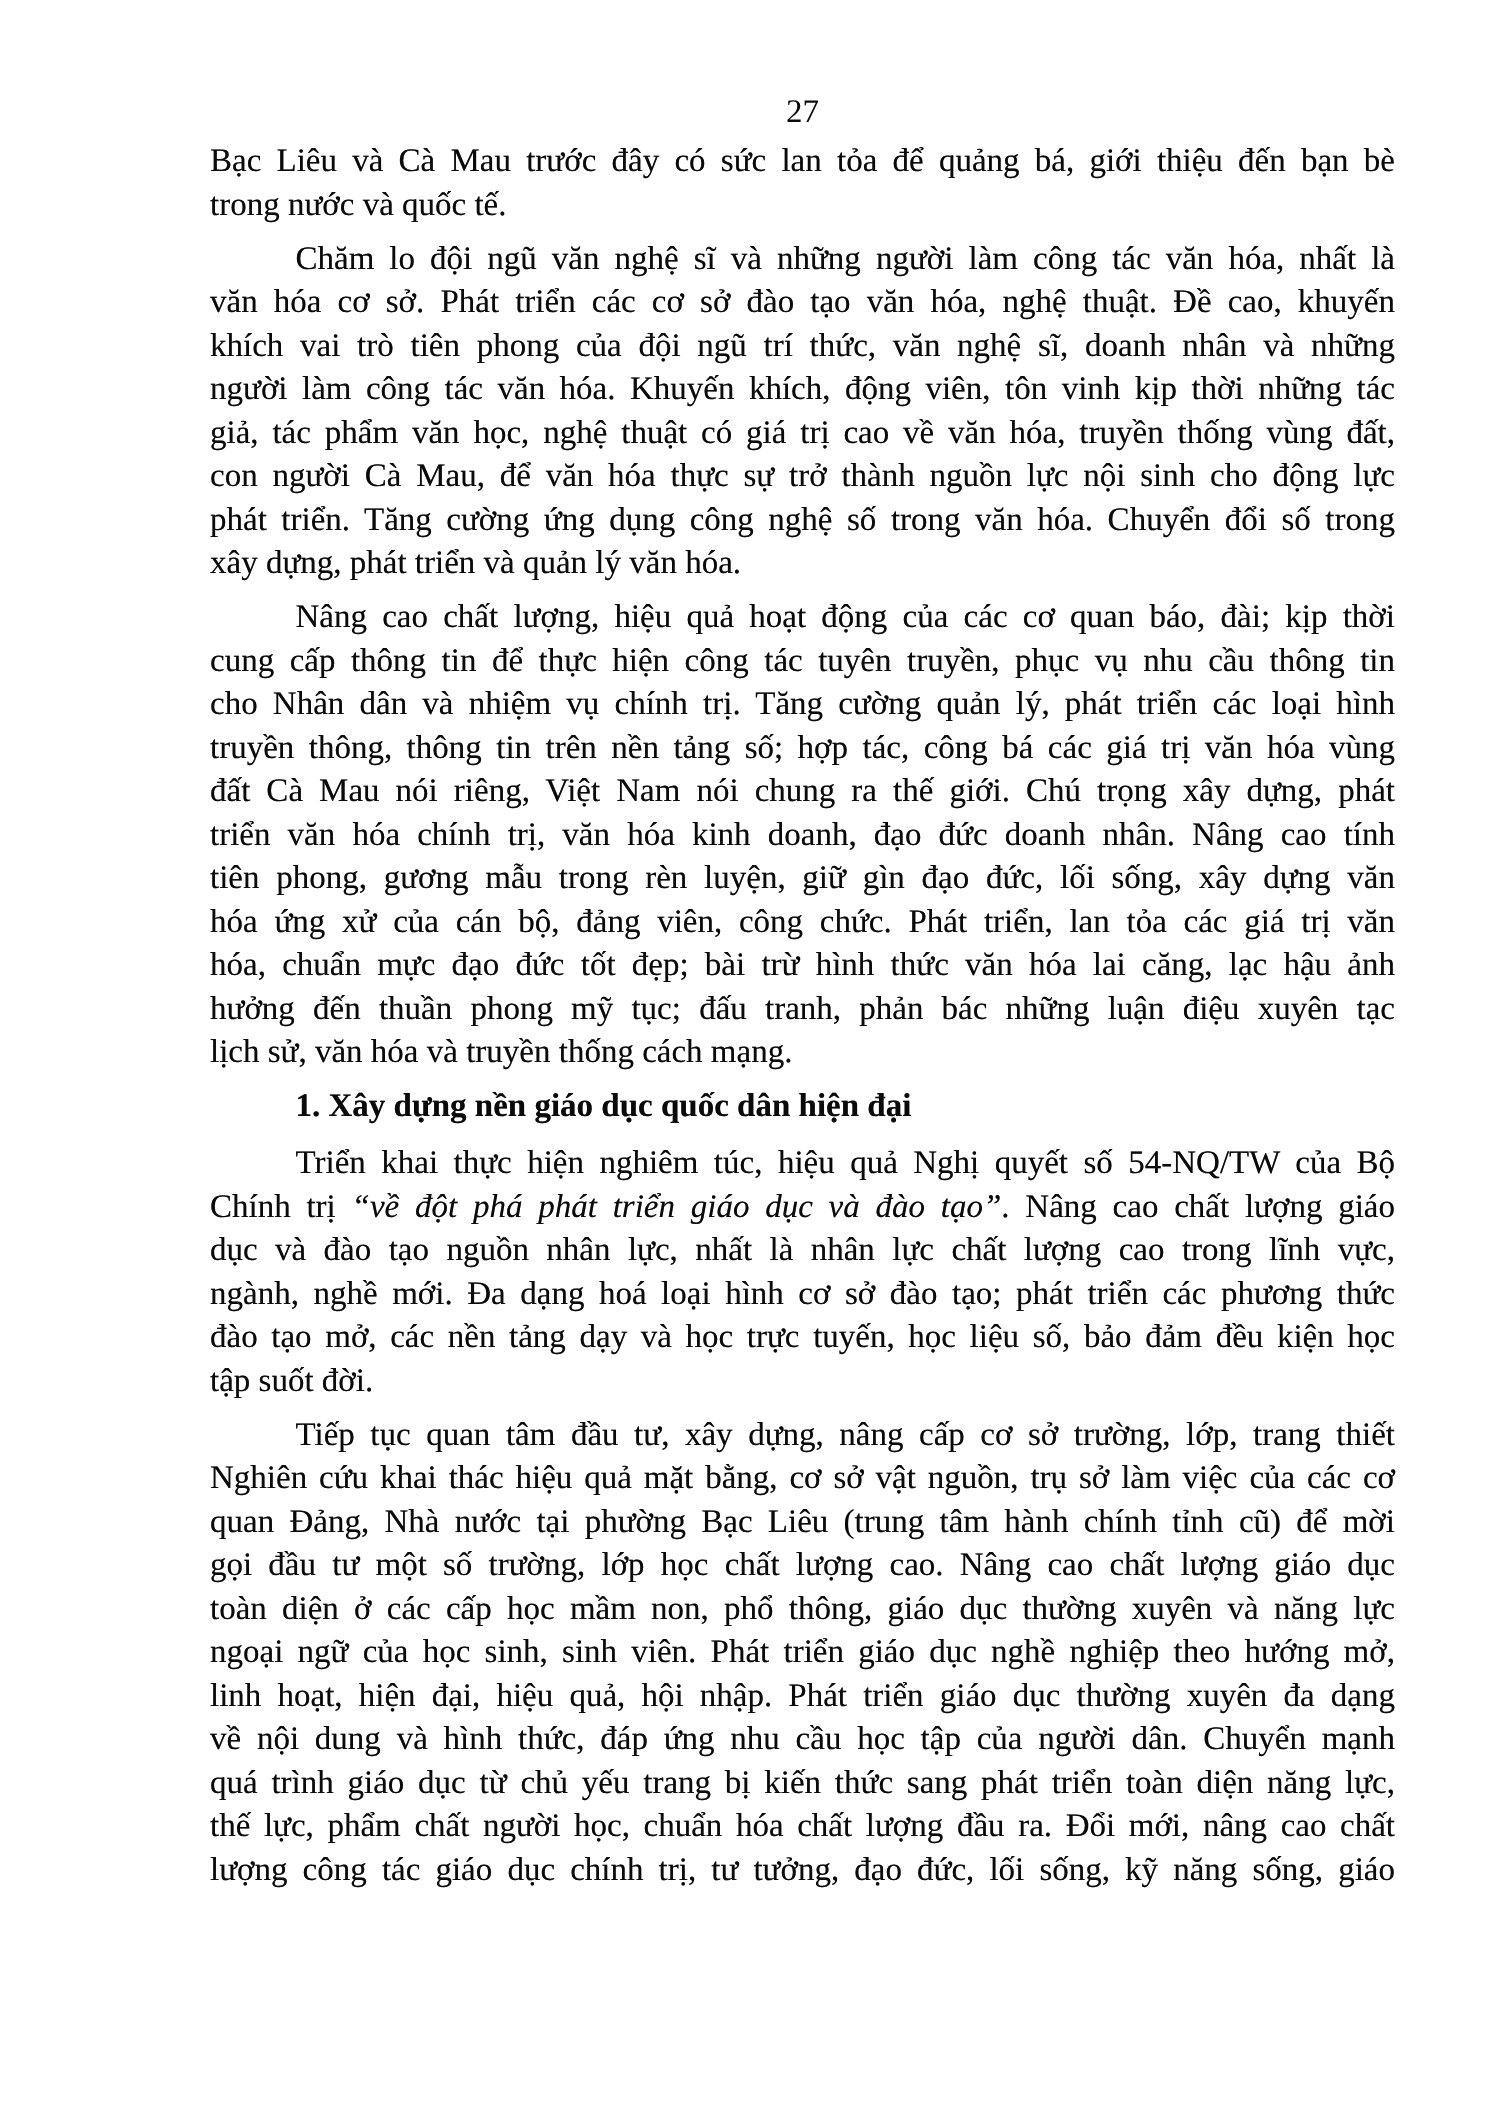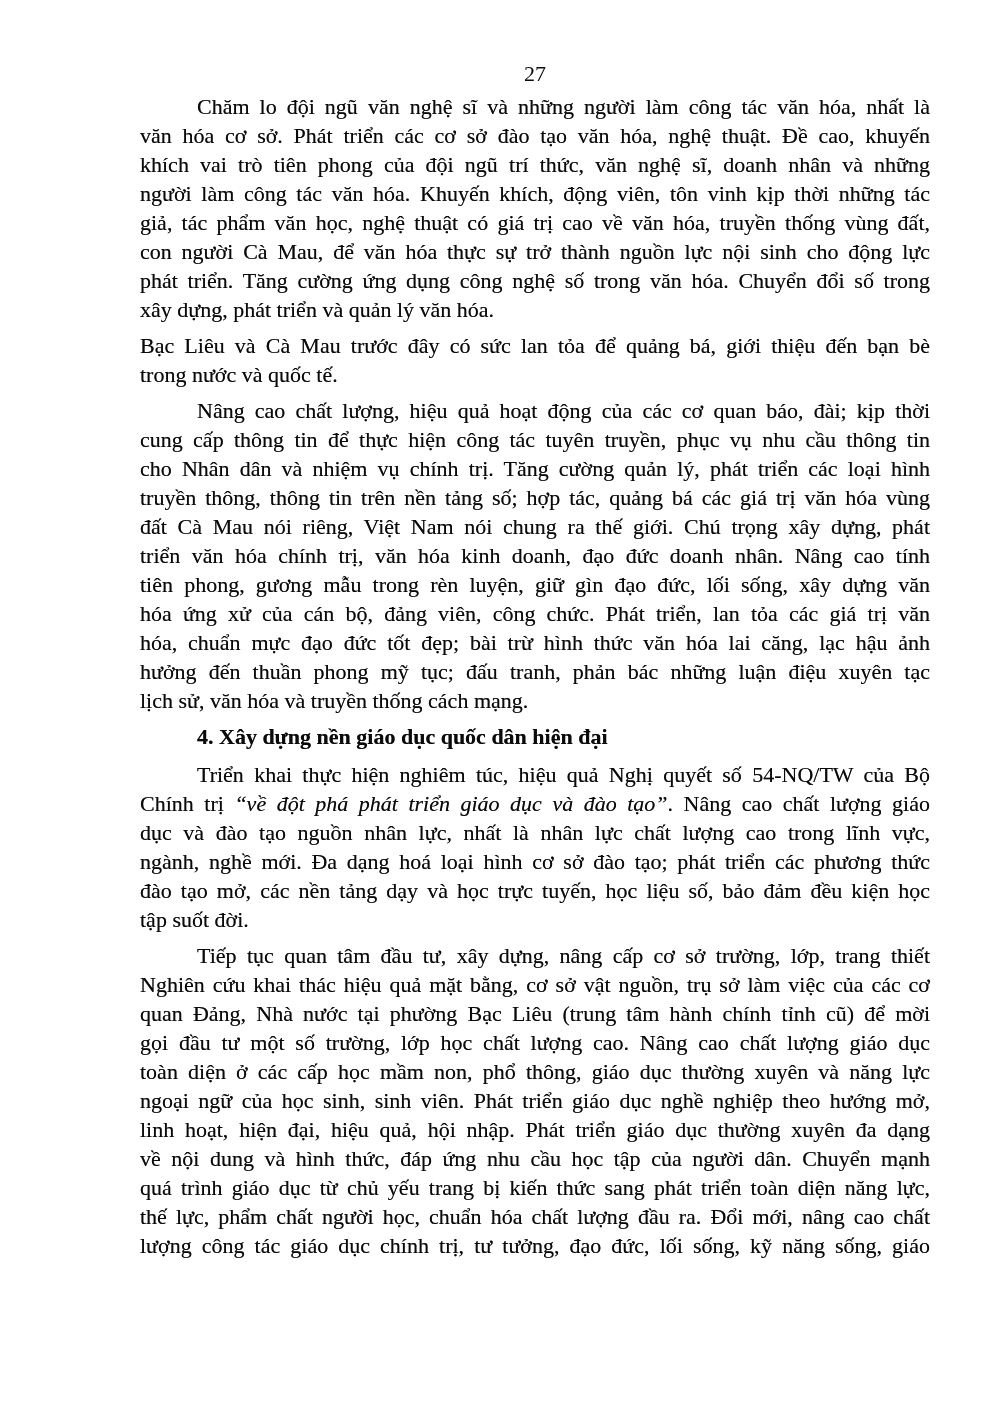--- a/index.html
+++ b/index.html
@@ -47,47 +47,47 @@
   }
   .it { font-style: italic; }
 </style>
 </head>
 <body>
 
 <div class="page">
   <div class="page-number">27</div>
   <div class="doc-body">
       <div class="para">
+        <div class="line">Bạc Liêu và Cà Mau trước đây có sức lan tỏa để quảng bá, giới thiệu đến bạn bè</div>
+        <div class="line last">trong nước và quốc tế.</div>
+      </div>
+      <div class="para">
         <div class="line first">Chăm lo đội ngũ văn nghệ sĩ và những người làm công tác văn hóa, nhất là</div>
         <div class="line">văn hóa cơ sở. Phát triển các cơ sở đào tạo văn hóa, nghệ thuật. Đề cao, khuyến</div>
         <div class="line">khích vai trò tiên phong của đội ngũ trí thức, văn nghệ sĩ, doanh nhân và những</div>
         <div class="line">người làm công tác văn hóa. Khuyến khích, động viên, tôn vinh kịp thời những tác</div>
         <div class="line">giả, tác phẩm văn học, nghệ thuật có giá trị cao về văn hóa, truyền thống vùng đất,</div>
         <div class="line">con người Cà Mau, để văn hóa thực sự trở thành nguồn lực nội sinh cho động lực</div>
         <div class="line">phát triển. Tăng cường ứng dụng công nghệ số trong văn hóa. Chuyển đổi số trong</div>
         <div class="line last">xây dựng, phát triển và quản lý văn hóa.</div>
       </div>
       <div class="para">
-        <div class="line">Bạc Liêu và Cà Mau trước đây có sức lan tỏa để quảng bá, giới thiệu đến bạn bè</div>
-        <div class="line last">trong nước và quốc tế.</div>
-      </div>
-      <div class="para">
         <div class="line first">Nâng cao chất lượng, hiệu quả hoạt động của các cơ quan báo, đài; kịp thời</div>
         <div class="line">cung cấp thông tin để thực hiện công tác tuyên truyền, phục vụ nhu cầu thông tin</div>
         <div class="line">cho Nhân dân và nhiệm vụ chính trị. Tăng cường quản lý, phát triển các loại hình</div>
-        <div class="line">truyền thông, thông tin trên nền tảng số; hợp tác, quảng bá các giá trị văn hóa vùng</div>
+        <div class="line">truyền thông, thông tin trên nền tảng số; hợp tác, công bá các giá trị văn hóa vùng</div>
         <div class="line">đất Cà Mau nói riêng, Việt Nam nói chung ra thế giới. Chú trọng xây dựng, phát</div>
         <div class="line">triển văn hóa chính trị, văn hóa kinh doanh, đạo đức doanh nhân. Nâng cao tính</div>
         <div class="line">tiên phong, gương mẫu trong rèn luyện, giữ gìn đạo đức, lối sống, xây dựng văn</div>
         <div class="line">hóa ứng xử của cán bộ, đảng viên, công chức. Phát triển, lan tỏa các giá trị văn</div>
         <div class="line">hóa, chuẩn mực đạo đức tốt đẹp; bài trừ hình thức văn hóa lai căng, lạc hậu ảnh</div>
         <div class="line">hưởng đến thuần phong mỹ tục; đấu tranh, phản bác những luận điệu xuyên tạc</div>
         <div class="line last">lịch sử, văn hóa và truyền thống cách mạng.</div>
       </div>
-      <div class="heading">4. Xây dựng nền giáo dục quốc dân hiện đại</div>
+      <div class="heading">1. Xây dựng nền giáo dục quốc dân hiện đại</div>
       <div class="para">
         <div class="line first">Triển khai thực hiện nghiêm túc, hiệu quả Nghị quyết số 54-NQ/TW của Bộ</div>
         <div class="line"><span>Chính trị </span><span class="it">“về đột phá phát triển giáo dục và đào tạo”</span><span>. Nâng cao chất lượng giáo</span></div>
         <div class="line">dục và đào tạo nguồn nhân lực, nhất là nhân lực chất lượng cao trong lĩnh vực,</div>
         <div class="line">ngành, nghề mới. Đa dạng hoá loại hình cơ sở đào tạo; phát triển các phương thức</div>
         <div class="line">đào tạo mở, các nền tảng dạy và học trực tuyến, học liệu số, bảo đảm đều kiện học</div>
         <div class="line last">tập suốt đời.</div>
       </div>
       <div class="para">
         <div class="line first">Tiếp tục quan tâm đầu tư, xây dựng, nâng cấp cơ sở trường, lớp, trang thiết</div>

